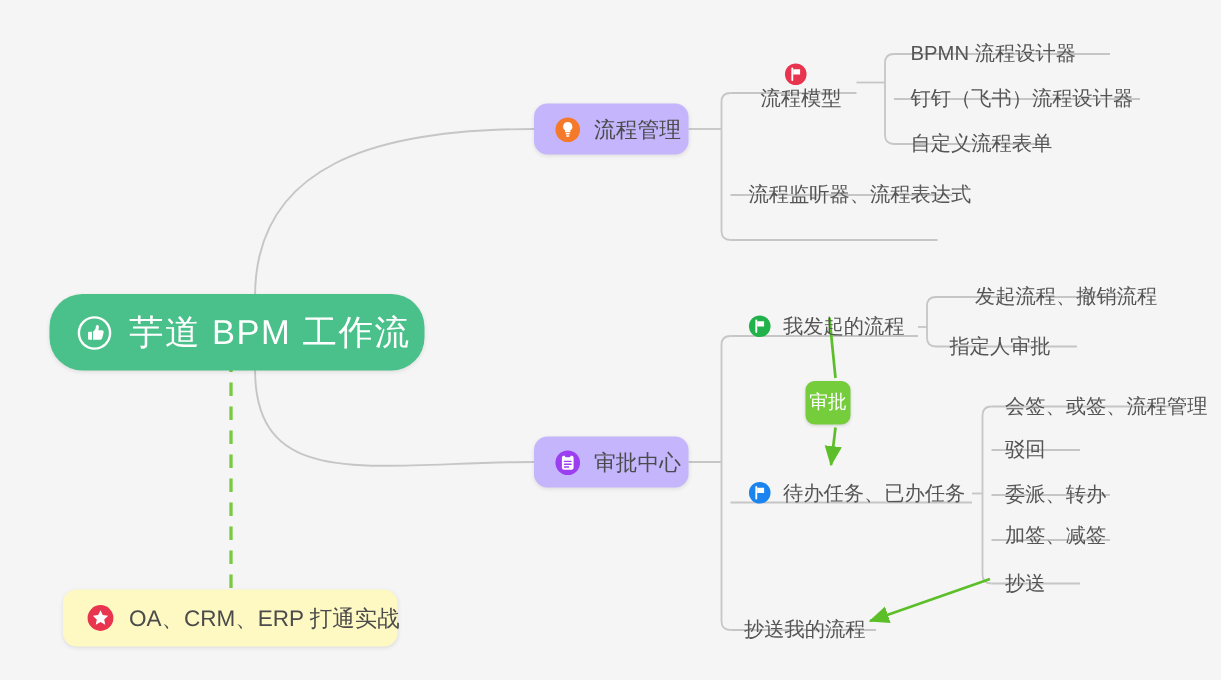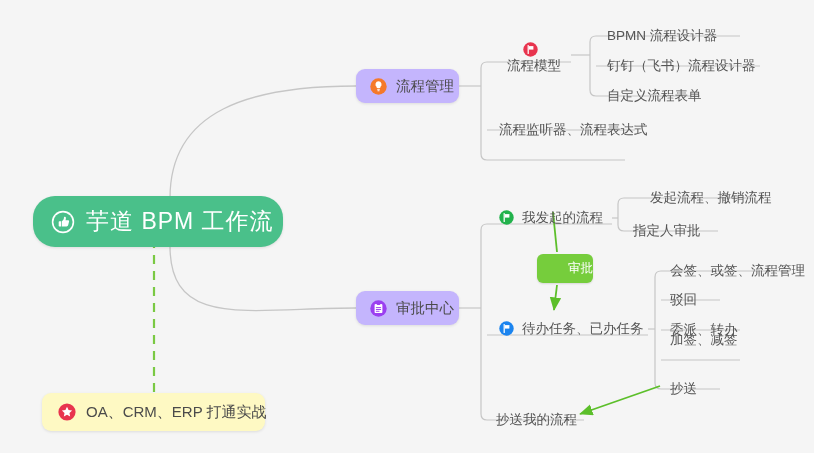--- a/index.html
+++ b/index.html
@@ -60,24 +60,24 @@
   #node-oa{
     left:42px;top:393px;width:223px;height:38px;
     background:#fef9c3;border-radius:9px;
     box-shadow:0 1px 3px rgba(0,0,0,0.10);
     color:#4b4b4b;font-size:15px;padding:0 16px;box-sizing:border-box;
   }
   #node-oa .label{margin-left:10px;}
 
   
   #badge-shenpi{
-    left:537px;top:254px;width:56px;height:29px;
+    left:537px;top:254px;width:30px;height:29px;
     background:#76cd3c;border-radius:6px;
     color:#ffffff;font-size:12.5px;
-    justify-content:flex-end;
+    justify-content:center;
     box-shadow:0 1px 2px rgba(0,0,0,0.12);
   }
 
   
   .ic{display:inline-block;flex:0 0 auto;line-height:0;}
   .ic svg{display:block;}
 </style>
 </head>
 <body>
 
@@ -237,21 +237,21 @@
 
   <div class="node sub noicon" style="left:664px;top:251px;">
     <span class="label">会签、或签、流程管理</span>
   </div>
   <div class="node sub noicon" style="left:664px;top:280px;">
     <span class="label">驳回</span>
   </div>
   <div class="node sub noicon" style="left:664px;top:310px;">
     <span class="label">委派、转办</span>
   </div>
-  <div class="node sub noicon" style="left:664px;top:320px;">
+  <div class="node sub noicon" style="left:664px;top:337px;">
     <span class="label">加签、减签</span>
   </div>
   <div class="node sub noicon" style="left:664px;top:369px;">
     <span class="label">抄送</span>
   </div>
 
   <div class="node" id="badge-shenpi">
     <span class="label">审批</span>
   </div>
 

